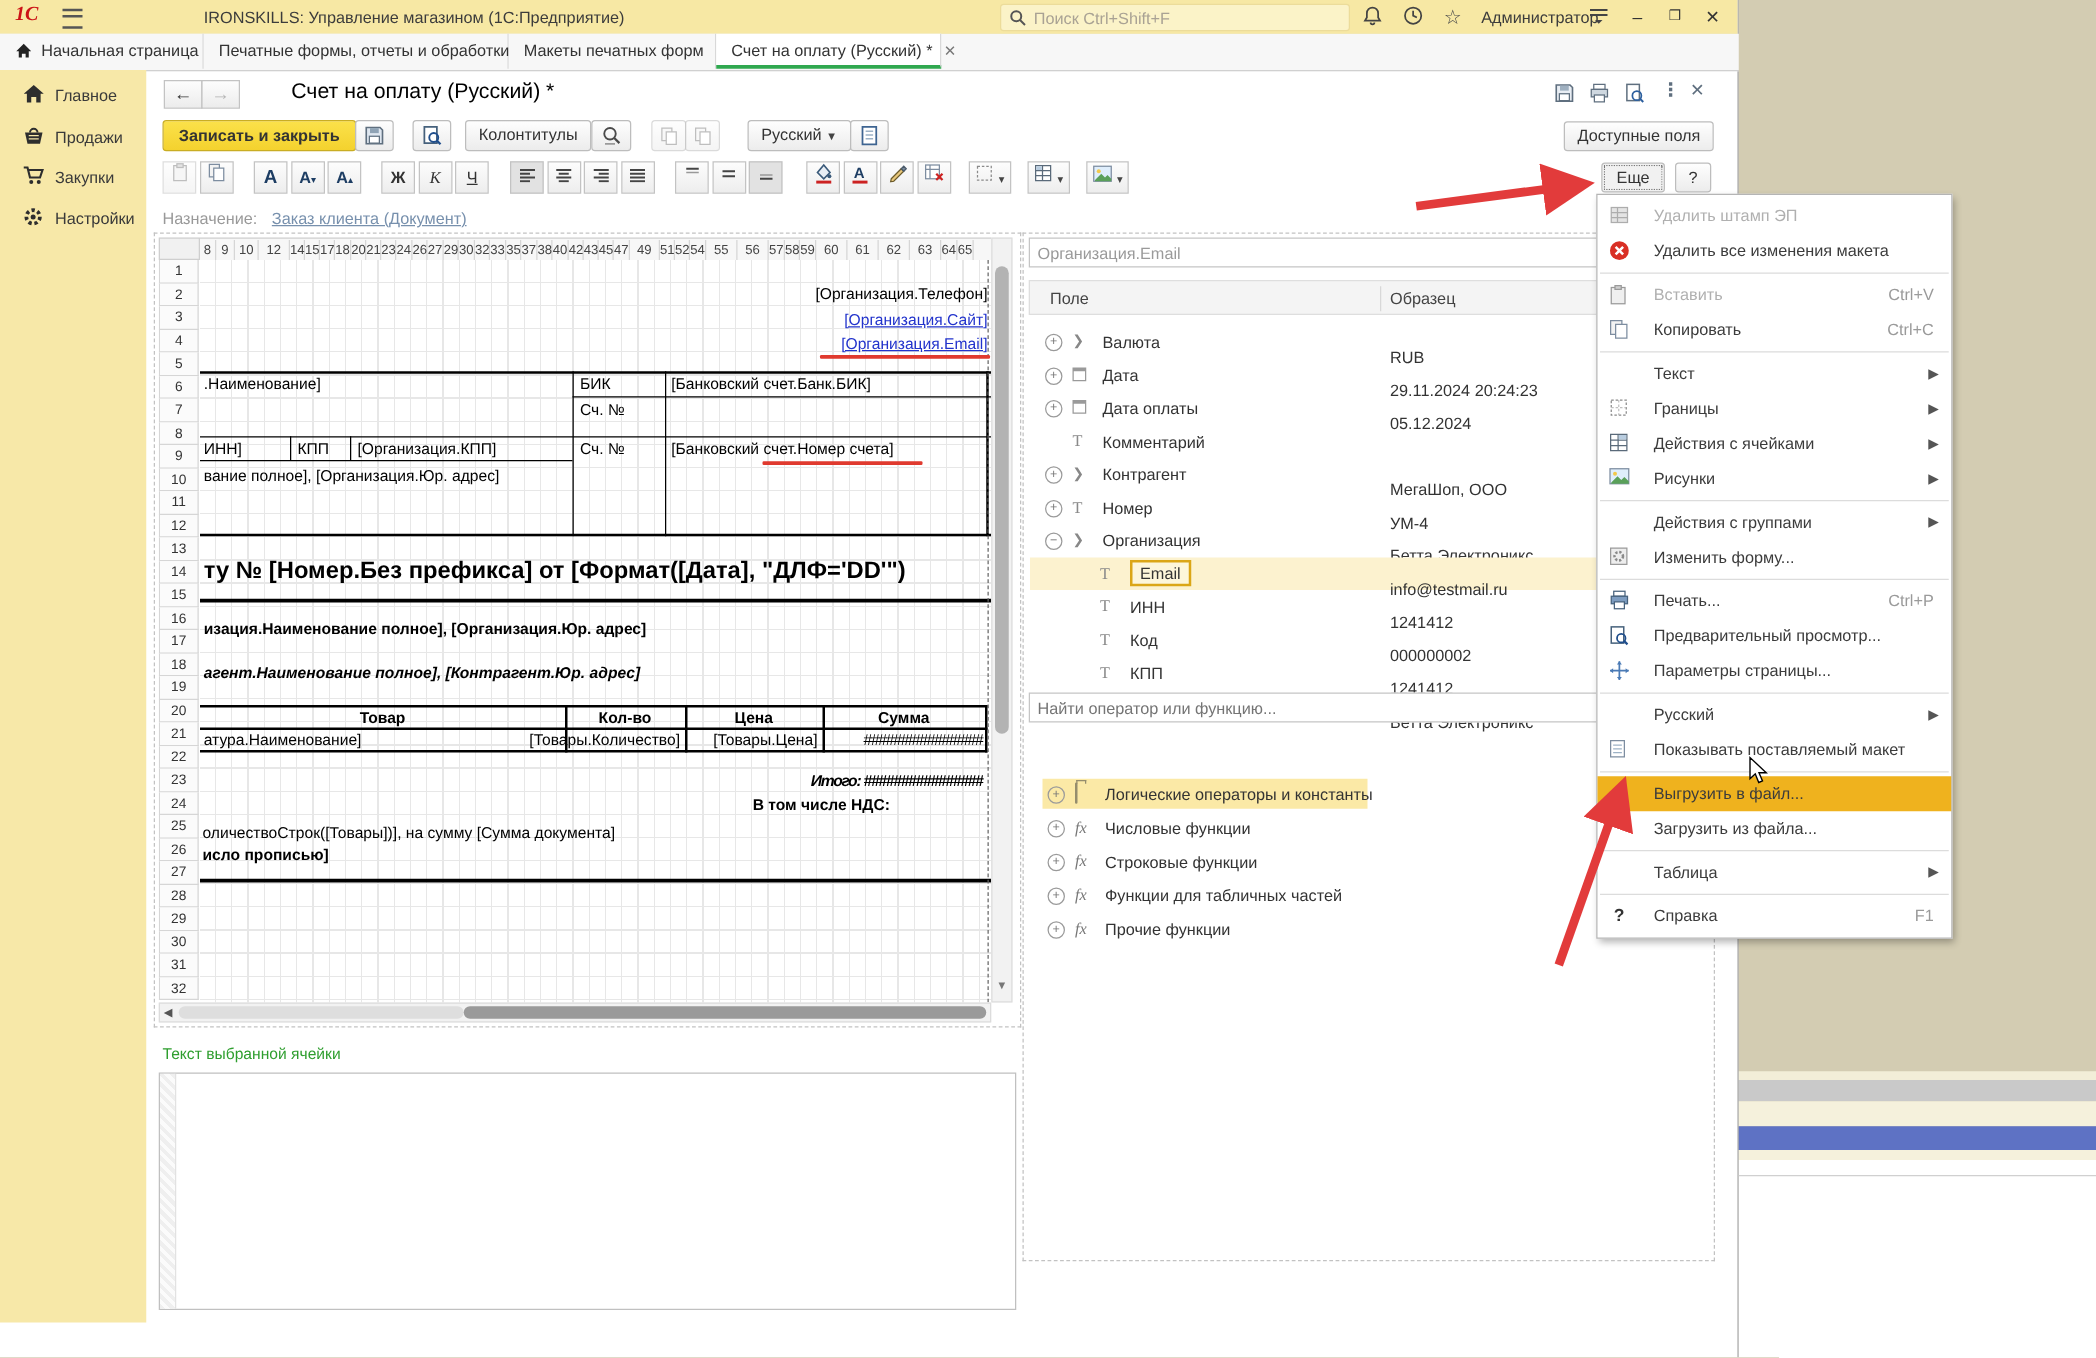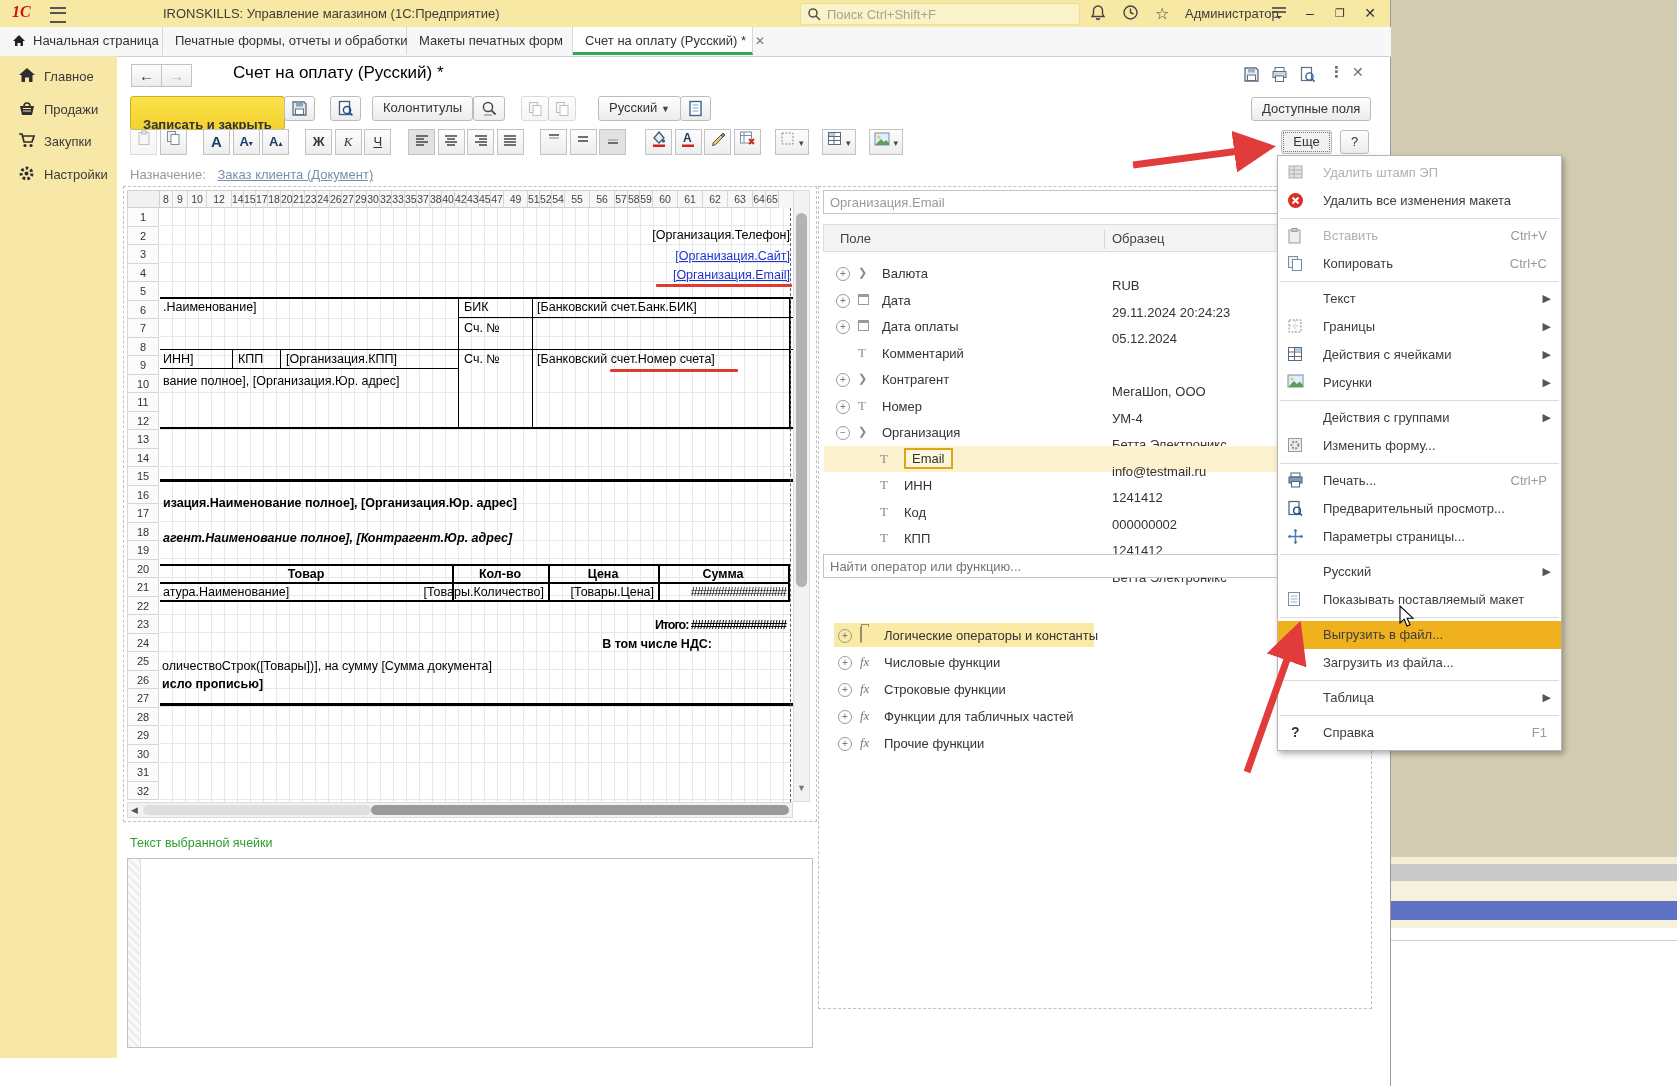--- a/index.html
+++ b/index.html
@@ -28,21 +28,21 @@
   #sidebar{position:absolute;left:0;top:56px;width:117px;height:1002px;background:#f7e8a8;}
   .side-item{position:absolute;left:0;width:117px;height:30px;}
   .side-item .ic{position:absolute;left:18px;top:5px;}
   .side-item .lb{position:absolute;left:44px;top:7px;color:#3a3a3a;}
   
   .navbtn{position:absolute;top:64px;width:31px;height:23px;background:linear-gradient(#fdfdfd,#ececec);border:1px solid #c3c3c3;box-sizing:border-box;text-align:center;line-height:21px;font-size:15px;}
   #edtitle{position:absolute;left:233px;top:63px;font-size:17px;color:#000;}
   .hdr-ic{position:absolute;top:66px;color:#5f6f7f;}
   .btn{position:absolute;background:linear-gradient(#fefefe,#ececec);border:1px solid #bdbdbd;border-radius:3px;box-sizing:border-box;text-align:center;}
   .btn.txt{line-height:22px;padding:0 10px;}
-  #btn-save-close{left:130px;top:96px;height:25px;background:linear-gradient(#fbe14a,#f4d22e);border:1px solid #c9ad23;font-weight:bold;line-height:23px;padding:16px 12px;}
+  #btn-save-close{left:130px;top:96px;height:25px;background:linear-gradient(#fbe14a,#f4d22e);border:1px solid #c9ad23;font-weight:bold;line-height:23px;padding:0 12px;}
   .caret{font-size:9px;color:#444;}
   #more-btn{left:1281px;top:130px;width:51px;height:24px;line-height:22px;outline:1px dotted #777;outline-offset:-3px;background:#f1f1f1;}
   .grp{position:absolute;top:129px;height:26px;}
   .tbtn{display:inline-block;width:27px;height:26px;background:linear-gradient(#fdfdfd,#ededed);border:1px solid #c3c3c3;box-sizing:border-box;vertical-align:top;text-align:center;line-height:24px;margin-right:-1px;}
   .tbtn.pressed{background:#e2e2e2;}
   .tbtn.wide{width:34px;}
   #purpose{position:absolute;left:130px;top:167px;}
   #purpose .lab{color:#999;}
   #purpose a{color:#7790ad;text-decoration:underline;margin-left:8px;}
   
@@ -455,31 +455,32 @@
         <div class="sht" style="top: 92px; left: 3px;">.Наименование]</div>
         <div class="sht" style="top: 92px; left: 304px;">БИК</div>
         <div class="sht" style="top: 92px; left: 377px;">[Банковский счет.Банк.БИК]</div>
         <div class="sht" style="top: 113px; left: 304px;">Сч. №</div>
         <div class="sht" style="top: 144px; left: 3px;">ИНН]</div>
         <div class="sht" style="top: 144px; left: 78px;">КПП</div>
         <div class="sht" style="top: 144px; left: 126px;">[Организация.КПП]</div>
         <div class="sht" style="top: 144px; left: 304px;">Сч. №</div>
         <div class="sht" style="top: 144px; left: 377px;">[Банковский счет.Номер счета]</div>
         <div class="sht" style="top: 166px; left: 3px;">вание полное], [Организация.Юр. адрес]</div>
+        <div class="sht big" style="top: 238px; left: 3px;">ту № [Номер.Без префикса] от [Формат([Дата], "ДЛФ='DD'")</div>
         <div class="sht bold" style="top: 288px; left: 3px;">изация.Наименование полное], [Организация.Юр. адрес]</div>
         <div class="sht bold" style="top: 323px; left: 3px; font-style: italic;">агент.Наименование полное], [Контрагент.Юр. адрес]</div>
         <div class="sht bold" style="top: 359px; left: 146px; transform: translateX(-50%);">Товар</div>
         <div class="sht bold" style="top: 359px; left: 340px; transform: translateX(-50%);">Кол-во</div>
         <div class="sht bold" style="top: 359px; left: 443px; transform: translateX(-50%);">Цена</div>
         <div class="sht bold" style="top: 359px; left: 563px; transform: translateX(-50%);">Сумма</div>
         <div class="sht" style="top: 377px; left: 3px;">атура.Наименование]</div>
         <div class="sht" style="top: 377px; right: 249px;">[Товары.Количество]</div>
         <div class="sht" style="top: 377px; right: 139px;">[Товары.Цена]</div>
         <div class="sht hash" style="top: 377px; right: 7px;">################</div>
-        <div class="sht bold hash" style="top: 410px; right: 7px;">Итого: ################</div>
+        <div class="sht bold hash" style="top: 410px; right: 7px; font-style: italic;">Итого: ################</div>
         <div class="sht bold" style="top: 429px; right: 81px;">В том числе НДС:</div>
         <div class="sht" style="top: 451px; left: 2px;">оличествоСтрок([Товары])], на сумму [Сумма документа]</div>
         <div class="sht bold" style="top: 469px; left: 2px;">исло прописью]</div>
       </div>
   <div id="vscroll">
         <div id="vthumb"></div>
         <div id="vdown">▼</div>
       </div>
   <div id="hscroll">
         <div id="harrow">◀</div>

